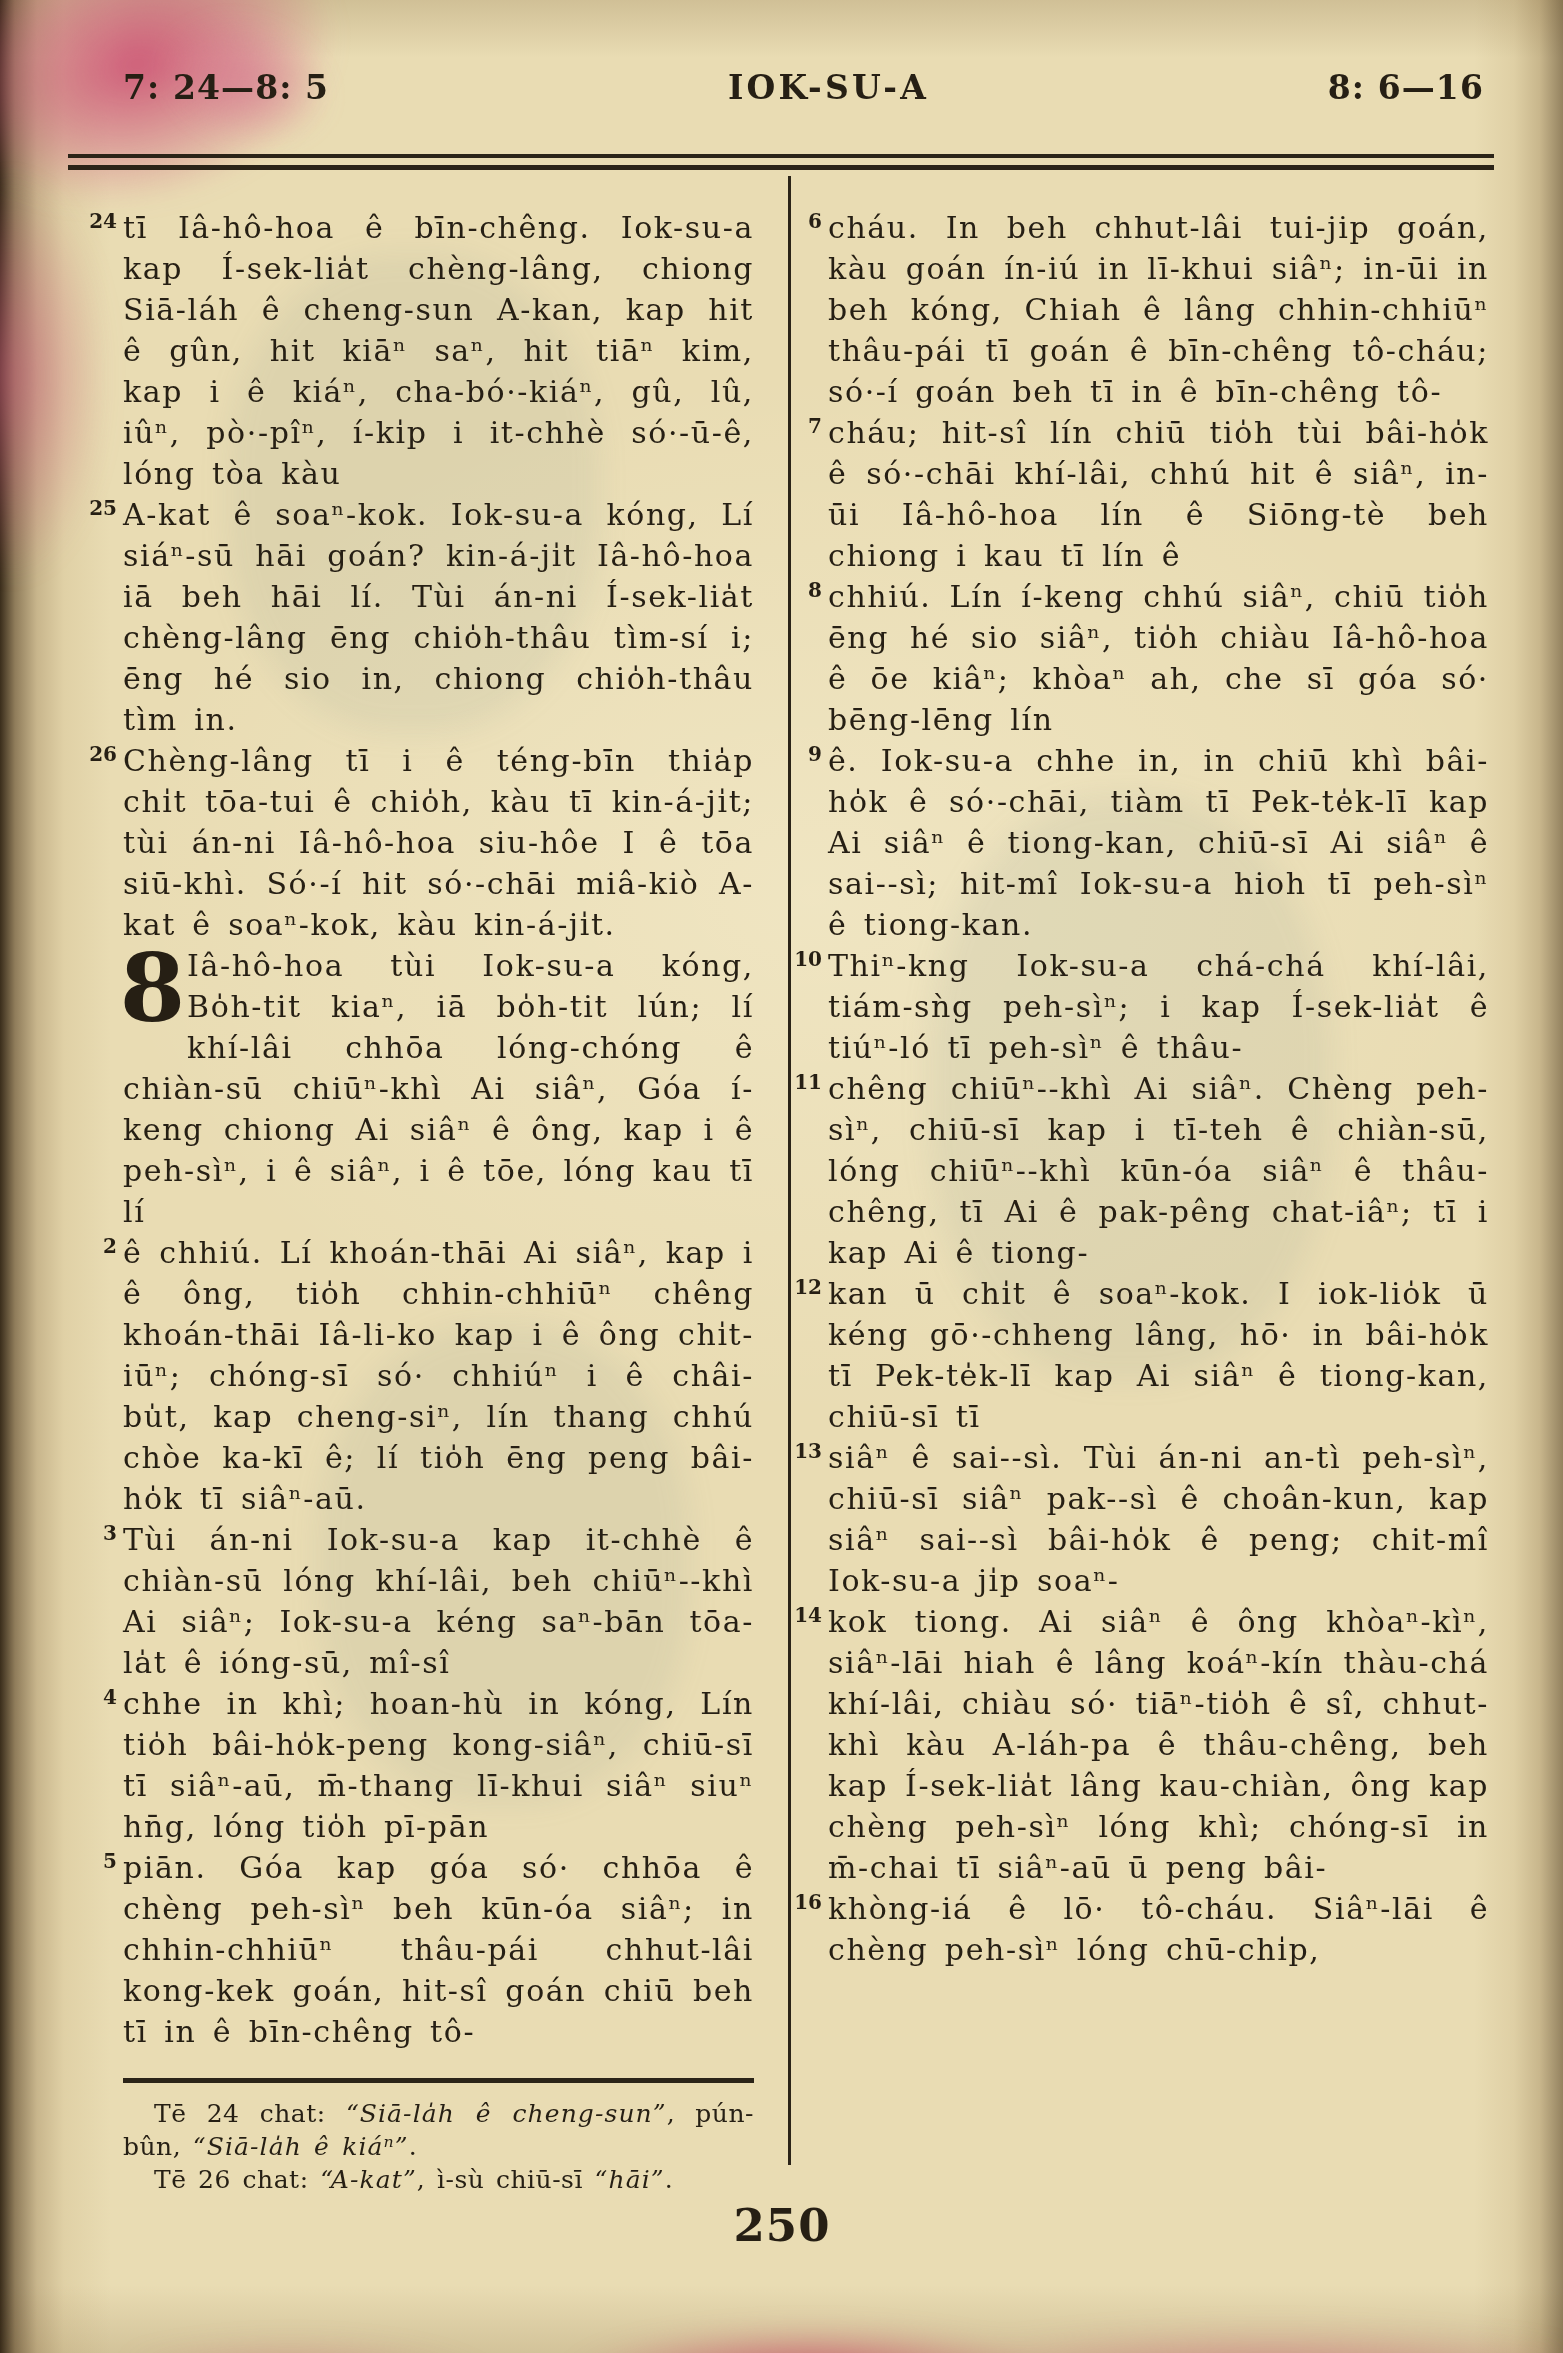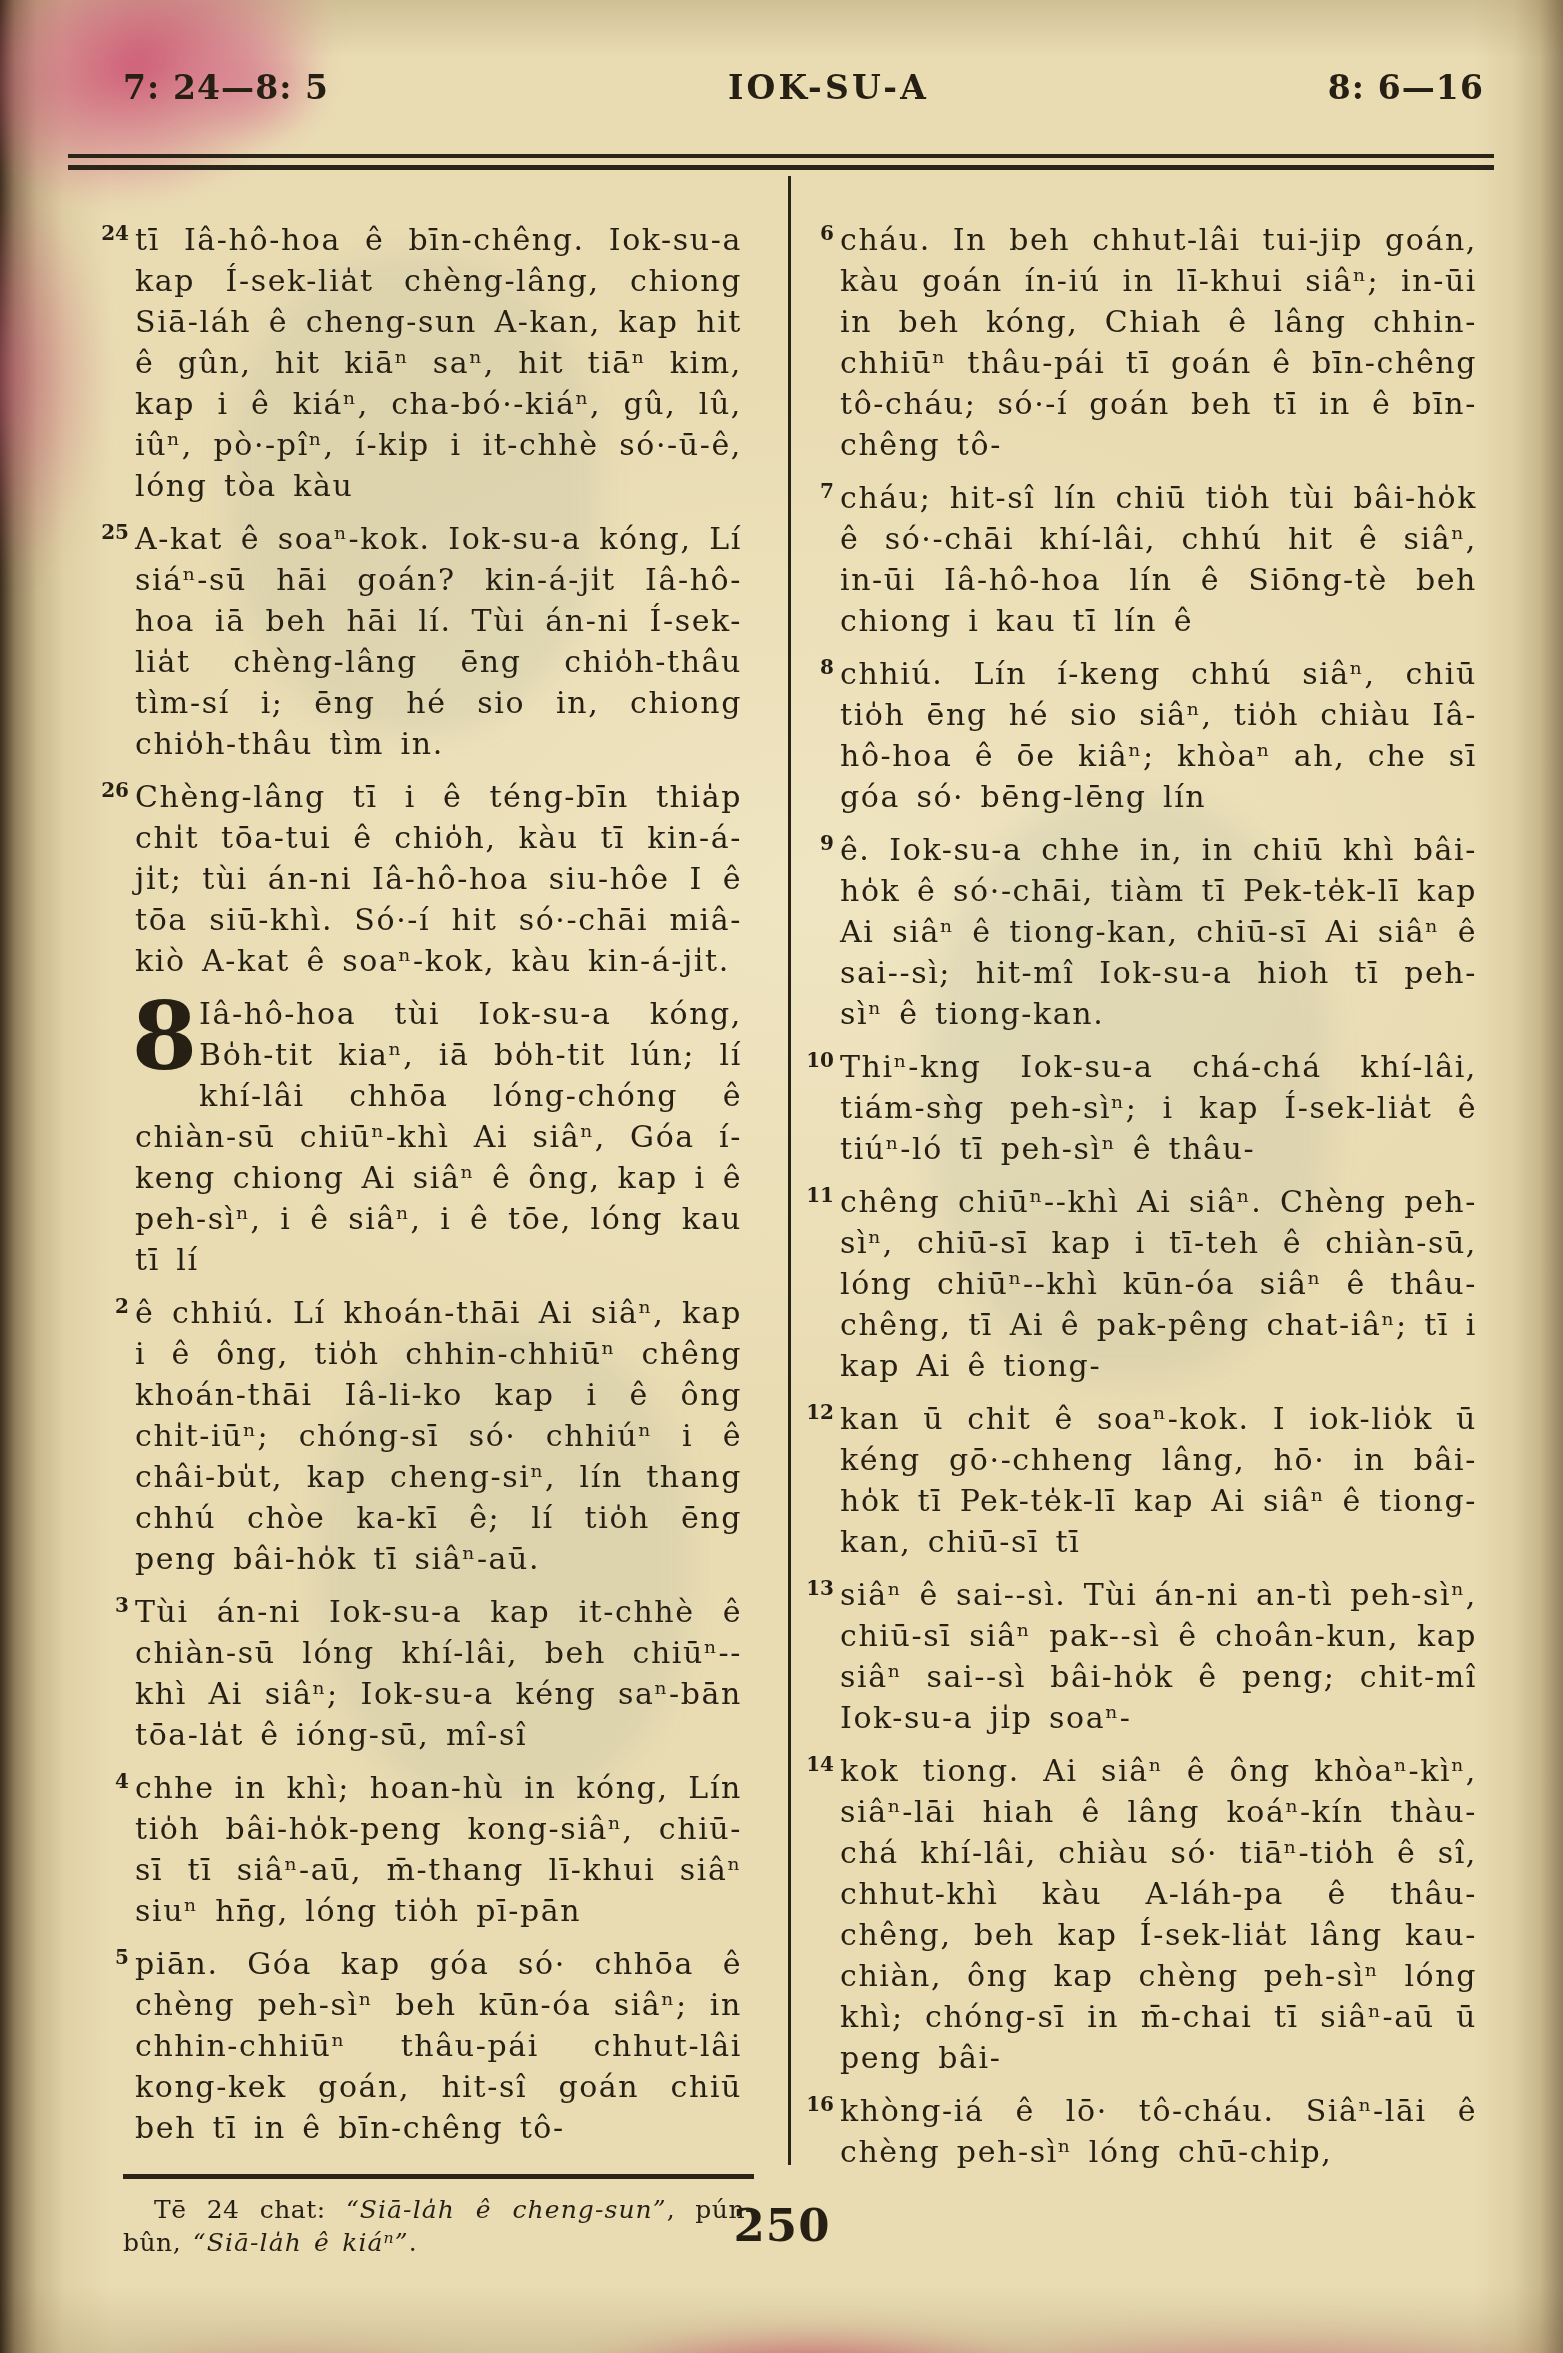--- a/index.html
+++ b/index.html
@@ -63,21 +63,21 @@
   }
   .col-divider{
     position:absolute;left:788px;top:176px;width:2.7px;height:1989px;background:#2b2418;
   }
 
   
   .column{position:absolute;top:207px;text-align:justify;}
   .column.left{left:123px;width:631px;}
   .column.right{left:828px;width:661px;}
   .verse{
-    position:relative;margin:12px;
+    position:relative;margin:0;
     font-size:30px;line-height:41px;letter-spacing:1.6px;word-spacing:5.3px;
   }
   .vnum{
     position:absolute;left:-38px;top:3.7px;width:32px;text-align:right;
     font-size:20px;font-weight:bold;letter-spacing:0;line-height:1;
   }
   .chapnum{
     float:left;width:62px;height:83px;margin:3.2px 5.3px 0 -3.2px;
     font-size:94px;line-height:80px;font-weight:bold;text-align:left;
   }
@@ -129,20 +129,21 @@
         <p class="verse chapter-start"><span class="chapnum">8</span><span class="vtext">Iâ-hô-hoa tùi Iok-su-a kóng, Bo̍h-tit kiaⁿ, iā bo̍h-tit lún; lí khí-lâi chhōa lóng-chóng ê chiàn-sū chiūⁿ-khì Ai siâⁿ, Góa í-keng chiong Ai siâⁿ ê ông, kap i ê peh-sìⁿ, i ê siâⁿ, i ê tōe, lóng kau tī lí</span></p>
         <p class="verse"><span class="vnum">2</span><span class="vtext">ê chhiú. Lí khoán-thāi Ai siâⁿ, kap i ê ông, tio̍h chhin-chhiūⁿ chêng khoán-thāi Iâ-li-ko kap i ê ông chi̍t-iūⁿ; chóng-sī só· chhiúⁿ i ê châi-bu̍t, kap cheng-siⁿ, lín thang chhú chòe ka-kī ê; lí tio̍h ēng peng bâi-ho̍k tī siâⁿ-aū.</span></p>
         <p class="verse"><span class="vnum">3</span><span class="vtext">Tùi án-ni Iok-su-a kap it-chhè ê chiàn-sū lóng khí-lâi, beh chiūⁿ--khì Ai siâⁿ; Iok-su-a kéng saⁿ-bān tōa-la̍t ê ióng-sū, mî-sî</span></p>
         <p class="verse"><span class="vnum">4</span><span class="vtext">chhe in khì; hoan-hù in kóng, Lín tio̍h bâi-ho̍k-peng kong-siâⁿ, chiū-sī tī siâⁿ-aū, m̄-thang lī-khui siâⁿ siuⁿ hn̄g, lóng tio̍h pī-pān</span></p>
         <p class="verse"><span class="vnum">5</span><span class="vtext">piān. Góa kap góa só· chhōa ê chèng peh-sìⁿ beh kūn-óa siâⁿ; in chhin-chhiūⁿ thâu-pái chhut-lâi kong-kek goán, hit-sî goán chiū beh tī in ê bīn-chêng tô-</span></p>
       </div>
     <div class="footnotes">
       <div class="fn-rule"></div>
       <div class="fn-list">
           <p class="footnote"><span>Tē 24 chat: </span><i>“Siā-la̍h ê cheng-sun”</i><span>, pún-bûn, </span><i>“Siā-la̍h ê kiáⁿ”</i><span>.</span></p>
+          <p class="footnote"><span>Tē 26 chat: </span><i>“A-kat”</i><span>, ì-sù chiū-sī </span><i>“hāi”</i><span>.</span></p>
         </div>
     </div>
   </section>
 
   <section class="column right">
     <div class="verses">
         <p class="verse"><span class="vnum">6</span><span class="vtext">cháu. In beh chhut-lâi tui-jip goán, kàu goán ín-iú in lī-khui siâⁿ; in-ūi in beh kóng, Chiah ê lâng chhin-chhiūⁿ thâu-pái tī goán ê bīn-chêng tô-cháu; só·-í goán beh tī in ê bīn-chêng tô-</span></p>
         <p class="verse"><span class="vnum">7</span><span class="vtext">cháu; hit-sî lín chiū tio̍h tùi bâi-ho̍k ê só·-chāi khí-lâi, chhú hit ê siâⁿ, in-ūi Iâ-hô-hoa lín ê Siōng-tè beh chiong i kau tī lín ê</span></p>
         <p class="verse"><span class="vnum">8</span><span class="vtext">chhiú. Lín í-keng chhú siâⁿ, chiū tio̍h ēng hé sio siâⁿ, tio̍h chiàu Iâ-hô-hoa ê ōe kiâⁿ; khòaⁿ ah, che sī góa só· bēng-lēng lín</span></p>
         <p class="verse"><span class="vnum">9</span><span class="vtext">ê. Iok-su-a chhe in, in chiū khì bâi-ho̍k ê só·-chāi, tiàm tī Pek-te̍k-lī kap Ai siâⁿ ê tiong-kan, chiū-sī Ai siâⁿ ê sai--sì; hit-mî Iok-su-a hioh tī peh-sìⁿ ê tiong-kan.</span></p>

